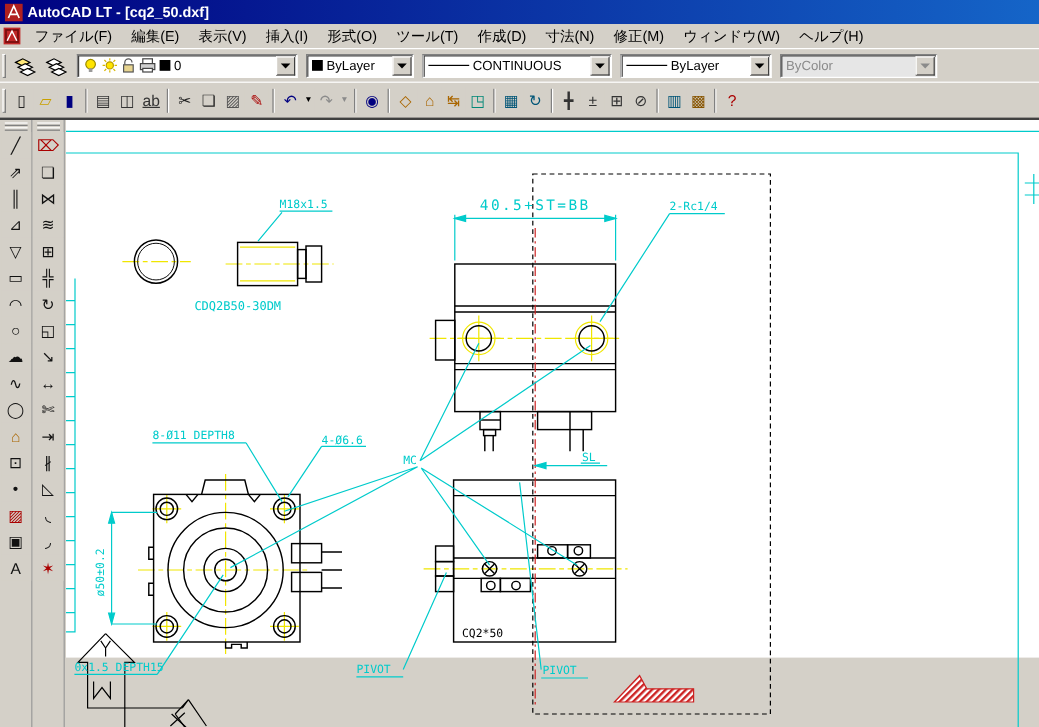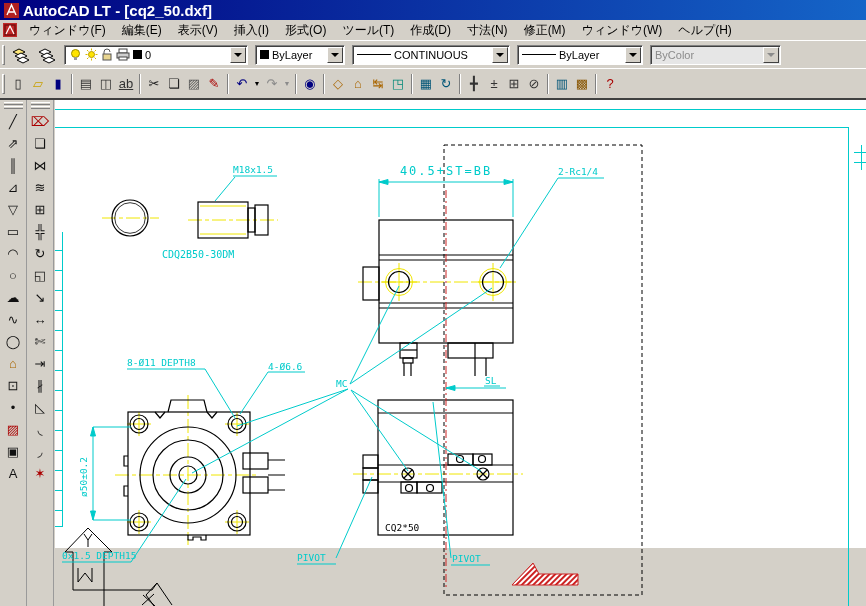--- a/index.html
+++ b/index.html
@@ -2,21 +2,21 @@
 <html><head>
 <meta charset="utf-8">
 <style>
   html,body{margin:0;padding:0;background:#777;}
   *{box-sizing:border-box;}
   .win{position:relative;width:866px;height:606px;background:#d4d0c8;
        font-family:"Liberation Sans",sans-serif;overflow:hidden;}
   
   .titlebar{height:20px;background:linear-gradient(90deg,#000080,#1565c8);
             display:flex;align-items:center;padding:0 4px;gap:4px;}
-  .titlebar .title{color:#fff;font-weight:bold;font-size:15px;white-space:nowrap;}
+  .titlebar .title{color:#fff;font-weight:bold;font-size:12px;white-space:nowrap;}
   .appicon{width:15px;height:15px;flex:0 0 auto;}
   
   .menubar{height:20px;display:flex;align-items:center;font-size:12px;color:#000;
            padding-left:1px;background:#d4d0c8;}
   .mdiicon{width:16px;height:16px;margin:0 3px 0 1px;}
   .menu-item{padding:2px 8px;white-space:nowrap;}
   
   .tbrow{display:flex;align-items:center;background:#d4d0c8;border-top:1px solid #fff;}
   .row1{height:28px;padding:2px 0;}
   .row2{height:30px;padding:2px 0;}
@@ -72,21 +72,21 @@
 
   <div class="menubar">
     <svg class="mdiicon" viewBox="0 0 16 16">
       <rect x="1" y="1" width="14" height="14" fill="#c02828"></rect>
       <rect x="3" y="3" width="10" height="10" fill="none" stroke="#7a0f0f" stroke-width="1.5"></rect>
       <path d="M4,12 L8,4 L12,12" stroke="#fff" stroke-width="1.2" fill="none"></path>
     </svg>
     <div style="display:flex">
 
     <div class="menu-item">
-          <span>ウィンドウ(F)</span>
+          <span>ファイル(F)</span>
         </div>
         <div class="menu-item">
           <span>編集(E)</span>
         </div>
         <div class="menu-item">
           <span>表示(V)</span>
         </div>
         <div class="menu-item">
           <span>挿入(I)</span>
         </div>

